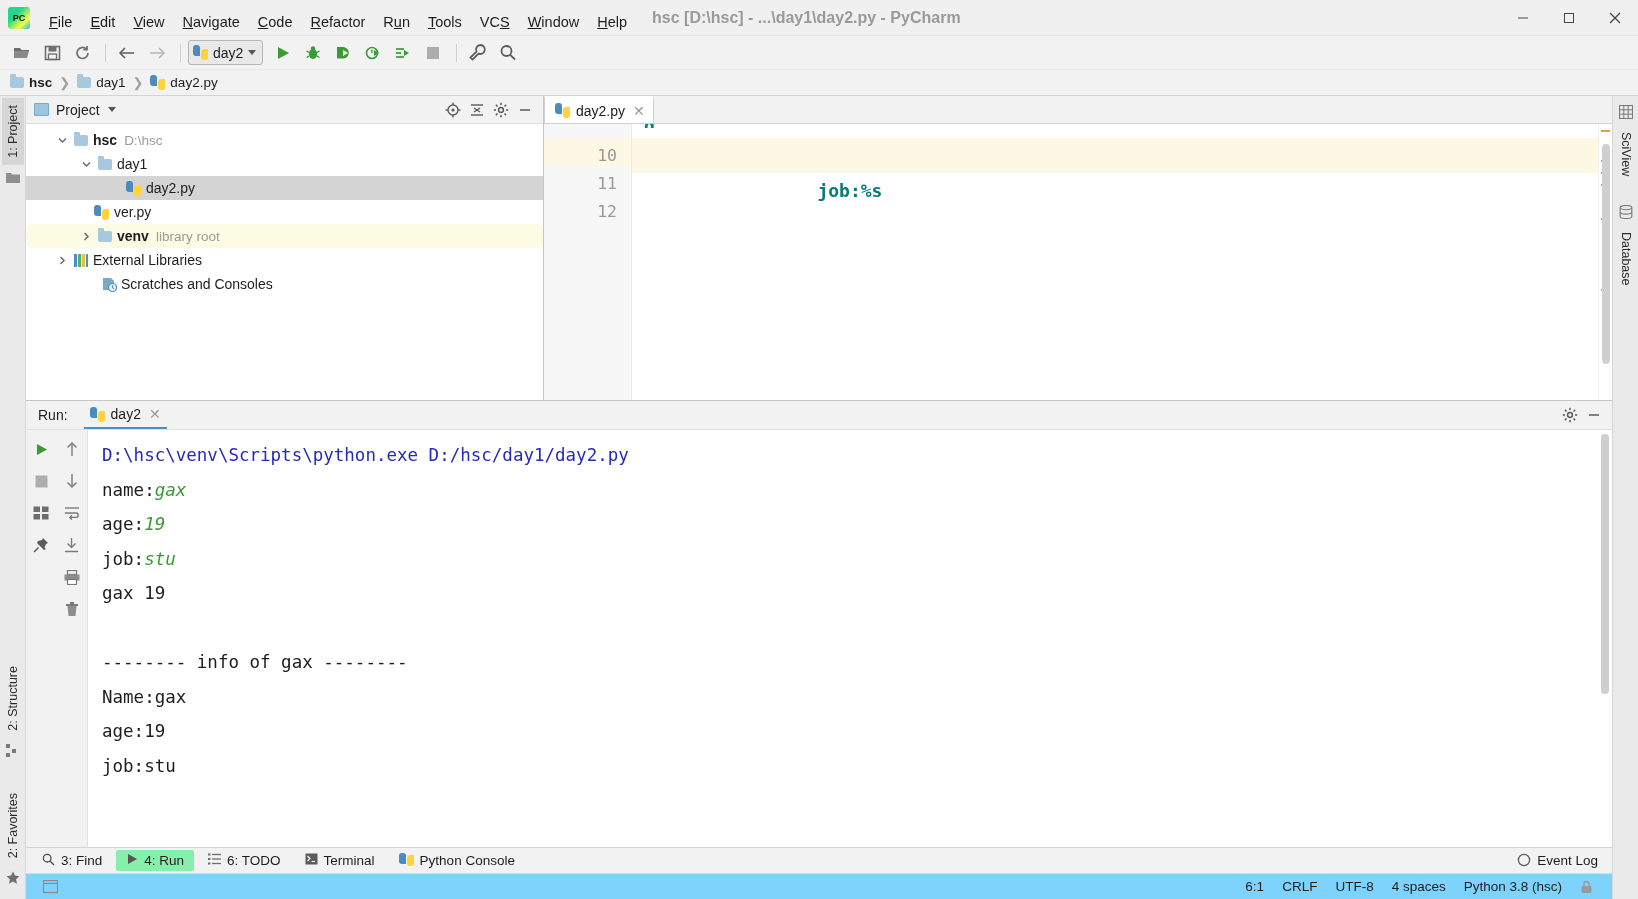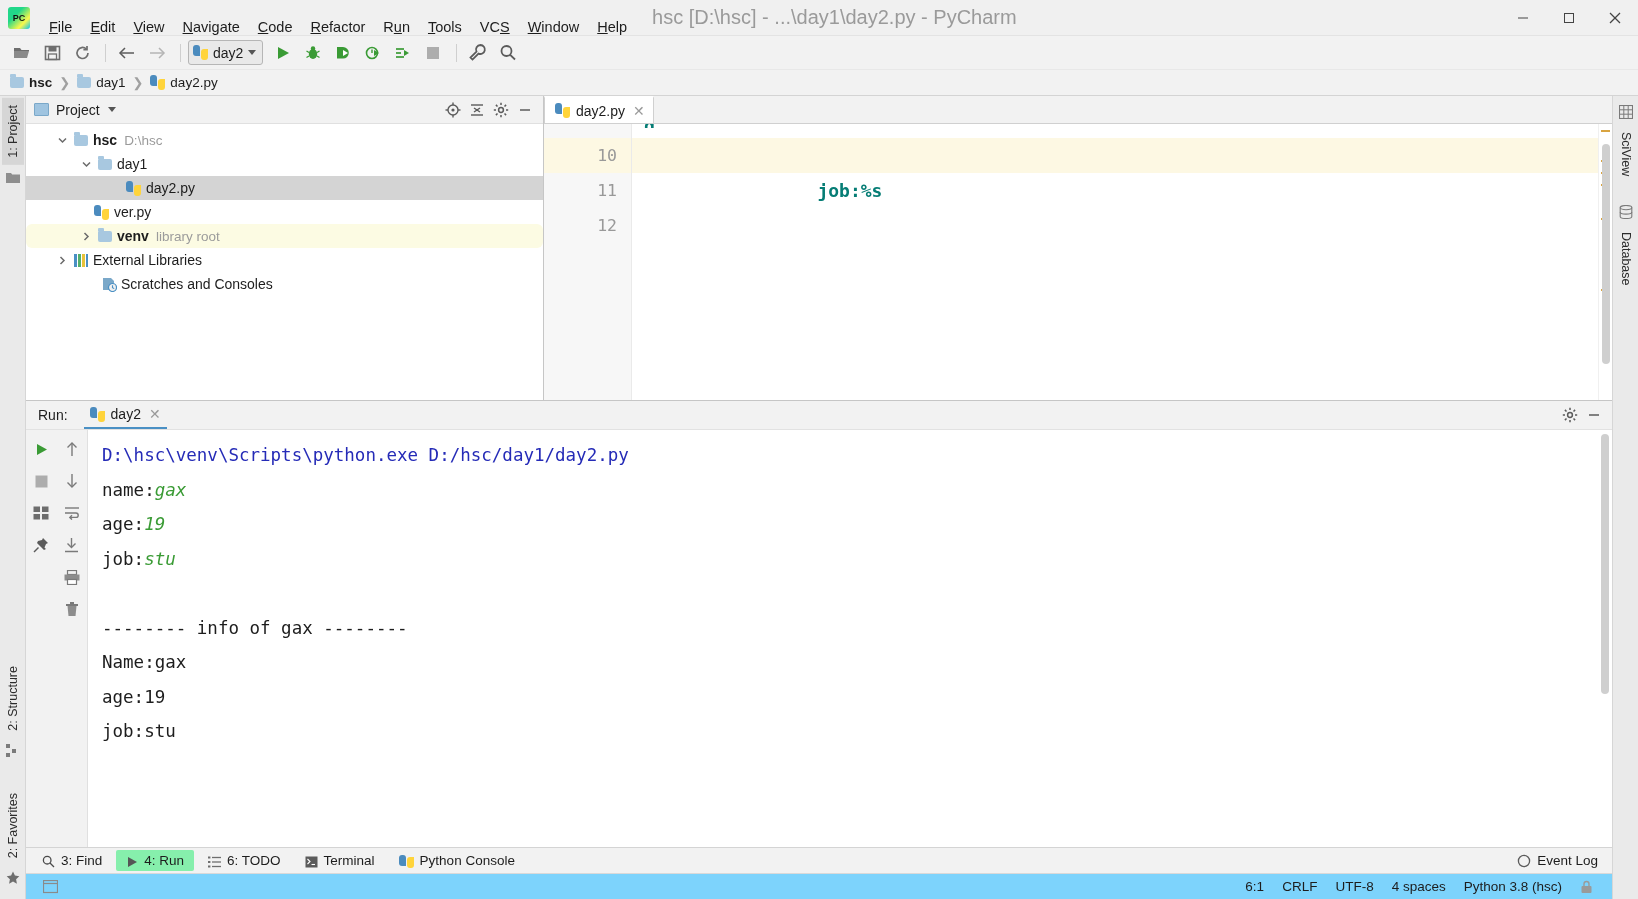--- a/index.html
+++ b/index.html
@@ -33,29 +33,30 @@
     background: linear-gradient(135deg,#21d789 0%, #21d789 35%, #fcf84a 72%, #07c3f2 100%);
     position: relative; flex: 0 0 22px;
   }
   .pc-logo::after {
     content: "PC";
     position: absolute; inset: 0;
     color: #111; font-size: 9px; font-weight: bold;
     display: flex; align-items: center; justify-content: center;
     font-family: "Liberation Sans", sans-serif;
   }
-  .menubar { display: flex; align-items: flex-end; height: 100%; margin-top: 9px; }
+  .menubar { display: flex; align-items: center; height: 100%; margin-top: 9px; }
   .menu-item {
     padding: 4px 9px; font-size: 14.5px; color: #1d1d1d;
     cursor: default; line-height: 18px;
   }
   .menu-item u { text-decoration: underline; }
   .win-title {
-    margin-left: 16px; font-size: 20px; color: #9a9a9a;
+    margin-left: 16px; font-size: 16px; color: #9a9a9a;
     white-space: nowrap;
+    font-weight: bold;
   }
   .win-controls {
     position: absolute; right: 0; top: 0; height: 36px;
     display: flex; align-items: center;
   }
   .win-btn {
     width: 46px; height: 36px;
     display: flex; align-items: center; justify-content: center;
     color: #4a4a4a; font-size: 15px;
   }
@@ -222,21 +223,21 @@
   .editor-body {
     flex: 1 1 auto; display: flex; min-height: 0; position: relative;
     background: #fff; overflow: hidden;
   }
   .gutter {
     width: 88px; flex: 0 0 88px; background: #f7f7f7;
     border-right: 1px solid #eaeaea; position: relative;
     font-family: "DejaVu Sans Mono", monospace;
   }
   .gline {
-    height: 35px; line-height: 35px; text-align: right;
+    height: 28px; line-height: 35px; text-align: right;
     padding-right: 14px; color: #999; font-size: 16.5px;
   }
   .gline.hl { background: #fdf8e3; }
   .code {
     flex: 1 1 auto; position: relative; min-width: 0;
     font-family: "DejaVu Sans Mono", monospace;
     font-size: 18px;
   }
   .cline {
     height: 35px; line-height: 35px; padding-left: 12px;
@@ -319,21 +320,21 @@
     background: #cfcfcf; border-radius: 4px;
   }
 
   
   .toolwin-bar {
     height: 26px; flex: 0 0 26px; display: flex; align-items: center;
     background: #f2f2f2; border-top: 1px solid #d4d4d4;
     padding-left: 6px;
   }
   .tw-item {
-    display: flex; align-items: flex-end; gap: 6px;
+    display: flex; align-items: flex-start; gap: 6px;
     font-size: 13.5px; color: #1d1d1d;
     padding: 3px 10px; margin-right: 4px; border-radius: 2px;
   }
   .tw-item.active { background: #86efac; }
   .toolwin-bar .spacer { flex: 1 1 auto; }
   .statusbar {
     height: 26px; flex: 0 0 26px; display: flex; align-items: center;
     background: #7dd3fc; border-top: 1px solid #d9d9d9;
     padding: 0 10px 0 8px;
   }
@@ -761,20 +762,21 @@
                 </svg>
               </div>
             </div>
           </div>
 
           <div class="console">
             <div class="c-cmd">D:\hsc\venv\Scripts\python.exe D:/hsc/day1/day2.py</div>
             <div><span class="c-out">name:</span><span class="c-in">gax</span></div>
             <div><span class="c-out">age:</span><span class="c-in">19</span></div>
             <div><span class="c-out">job:</span><span class="c-in">stu</span></div>
+            <div class="c-out">gax 19</div>
             <div class="c-out">&nbsp;</div>
             <div class="c-out">-------- info of gax --------</div>
             <div class="c-out">Name:gax</div>
             <div class="c-out">age:19</div>
             <div class="c-out">job:stu</div>
           </div>
 
           <div class="con-scroll">
             <div class="con-thumb"></div>
           </div>

